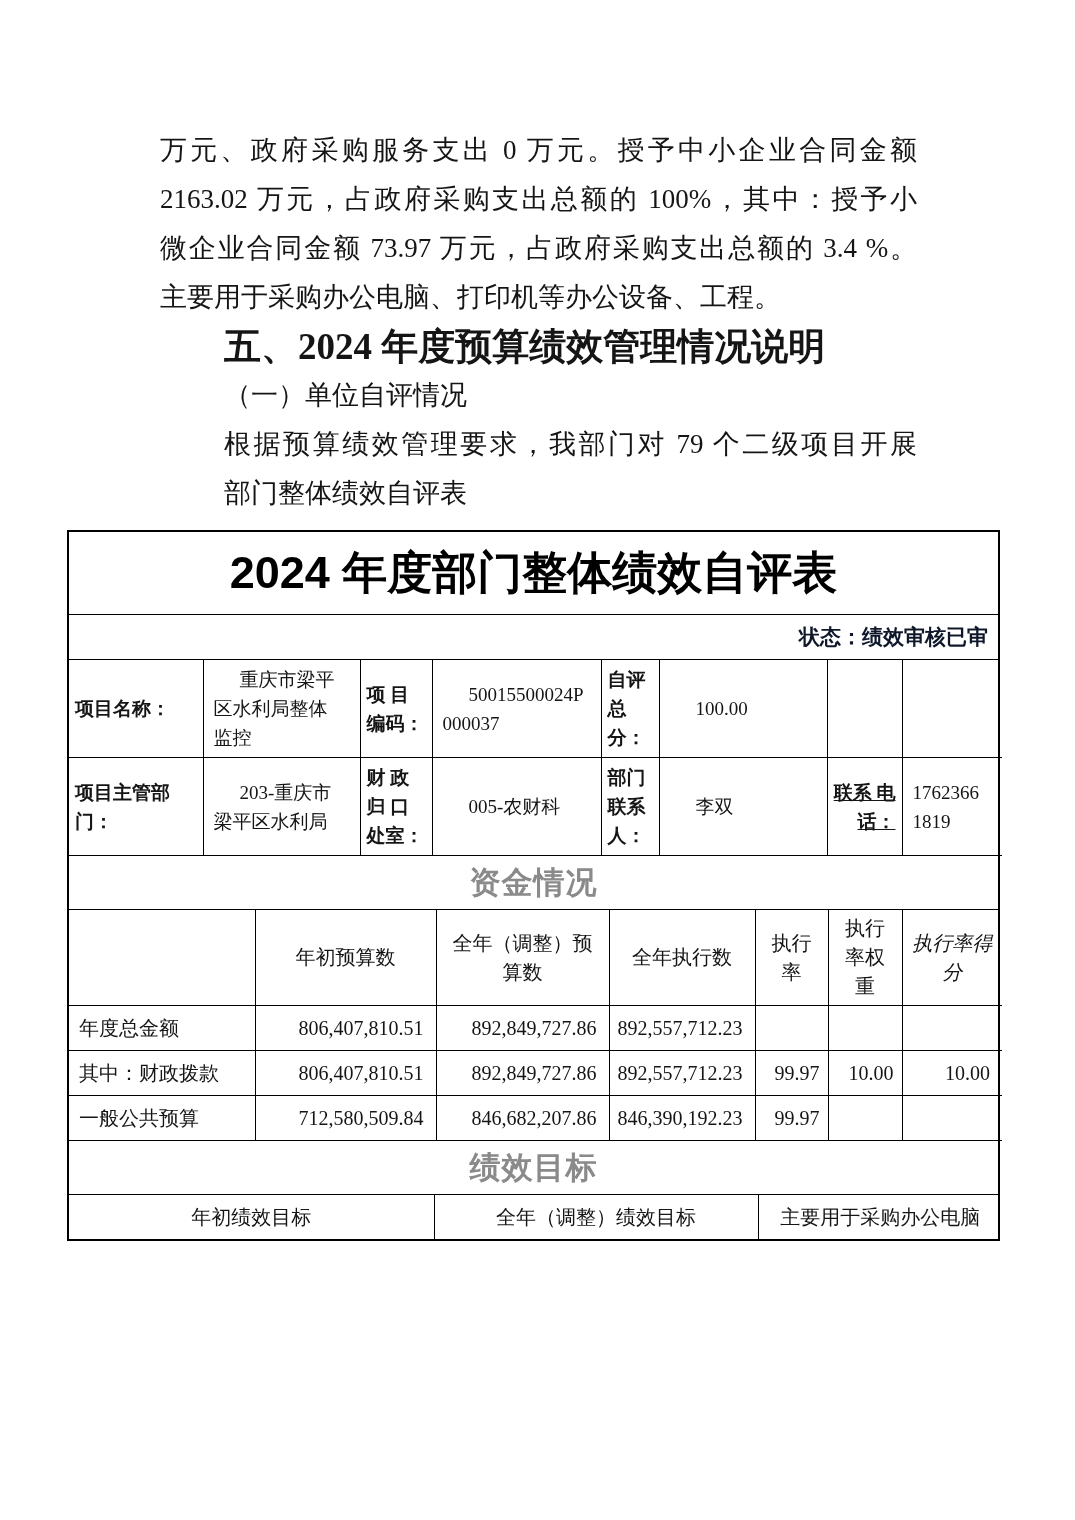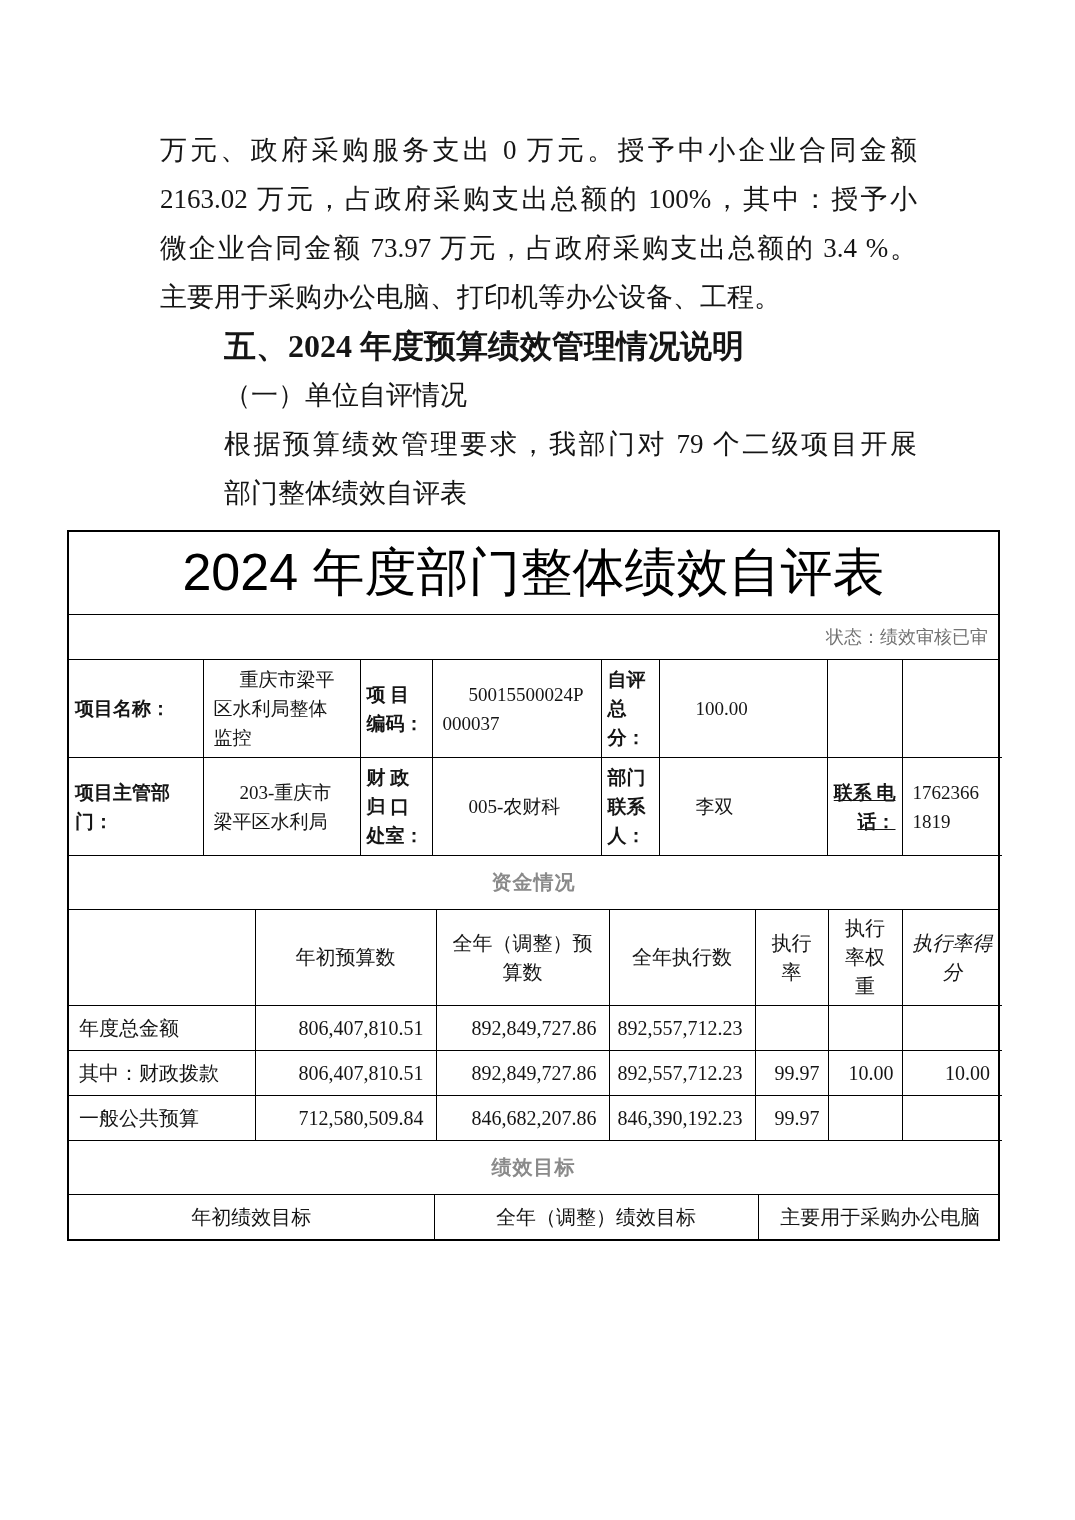--- a/index.html
+++ b/index.html
@@ -16,47 +16,47 @@
   .textblock {
     padding-top: 126px;
     margin-left: 160px;
     width: 757px;
     font-size: 27px;
     line-height: 49px;
   }
   .tline { white-space: nowrap; }
   .flush { text-align: justify; text-align-last: justify; white-space: normal; }
   .ind2 { text-indent: 64px; }
-  .sec-heading { font-weight: bold; font-size: 32px; }
+  .sec-heading { font-weight: bold; font-size: 37px; }
   
   .tblwrap {
     margin: 12px 0 0 67px;
     width: 933px;
     border: 2px solid #000;
     box-sizing: border-box;
     font-size: 19px;
   }
   .tbl-title {
     height: 82px;
     border-bottom: 1px solid #000;
     display: flex; align-items: center; justify-content: center;
     font-family: "Liberation Sans", "DejaVu Sans", sans-serif;
-    font-weight: normal;
-    font-size: 52px;
+    font-weight: bold;
+    font-size: 45px;
     color: #000;
   }
   .tbl-status {
     height: 44px;
     border-bottom: 1px solid #000;
     display: flex; align-items: center; justify-content: flex-end;
     padding-right: 10px;
     font-family: "Liberation Sans", "DejaVu Sans", sans-serif;
-    font-weight: normal;
-    font-size: 18px;
-    color: #737373;
+    font-weight: bold;
+    font-size: 21px;
+    color: #0f172a;
   }
   table.grid { width: 100%; border-collapse: collapse; table-layout: fixed; }
   table.grid td { border: 1px solid #000; vertical-align: middle; box-sizing: border-box; }
   
   table.grid tr > td:first-child { border-left: none; }
   table.grid tr > td:last-child  { border-right: none; }
   table.grid tr:first-child > td { border-top: none; }
   table.grid.nobot tr:last-child > td { border-bottom: none; }
   
   .info td { padding: 5px 6px; line-height: 29px; font-size: 19px; }
@@ -67,21 +67,21 @@
   .info .val { text-align: left; padding: 5px 16px 5px 10px; }
   .info .val.ind { text-indent: 26px; }
   .info .brk { word-break: break-all; }
   
   .banner {
     height: 53px;
     border-bottom: 1px solid #000;
     display: flex; align-items: center; justify-content: center;
     font-family: "Liberation Sans", "DejaVu Sans", sans-serif;
     font-weight: bold;
-    font-size: 20px;
+    font-size: 31px;
     color: #8a8a8a;
     letter-spacing: 1px;
   }
   
   .money td { font-size: 20px; line-height: 29px; padding: 4px 8px; }
   .money .hrow td { height: 88px; text-align: center; }
   .money .hrow td.pad12 { padding: 4px 0; font-style: italic; }
   .money .drow td { height: 45px; }
   .money .rowlbl { text-align: left; padding-left: 10px; }
   .money .num { text-align: right; padding-right: 12px; }

